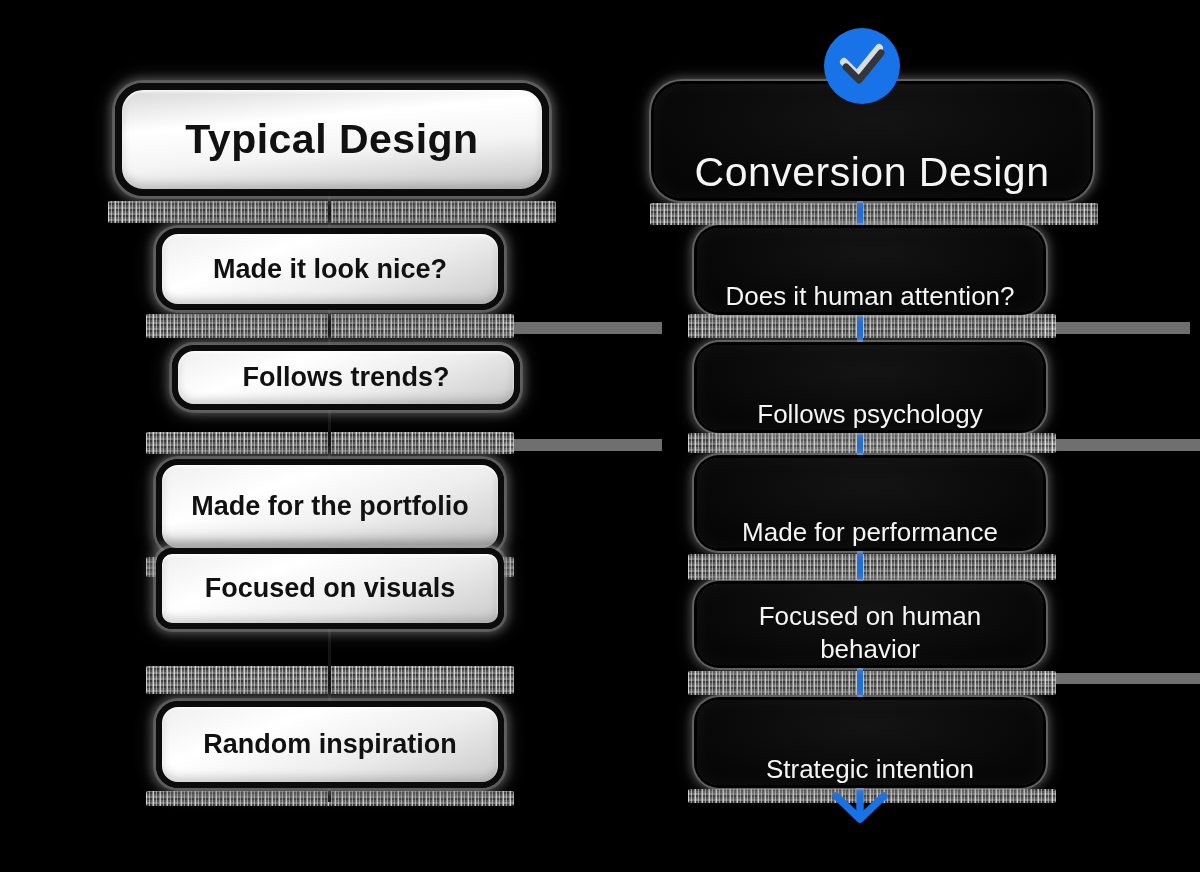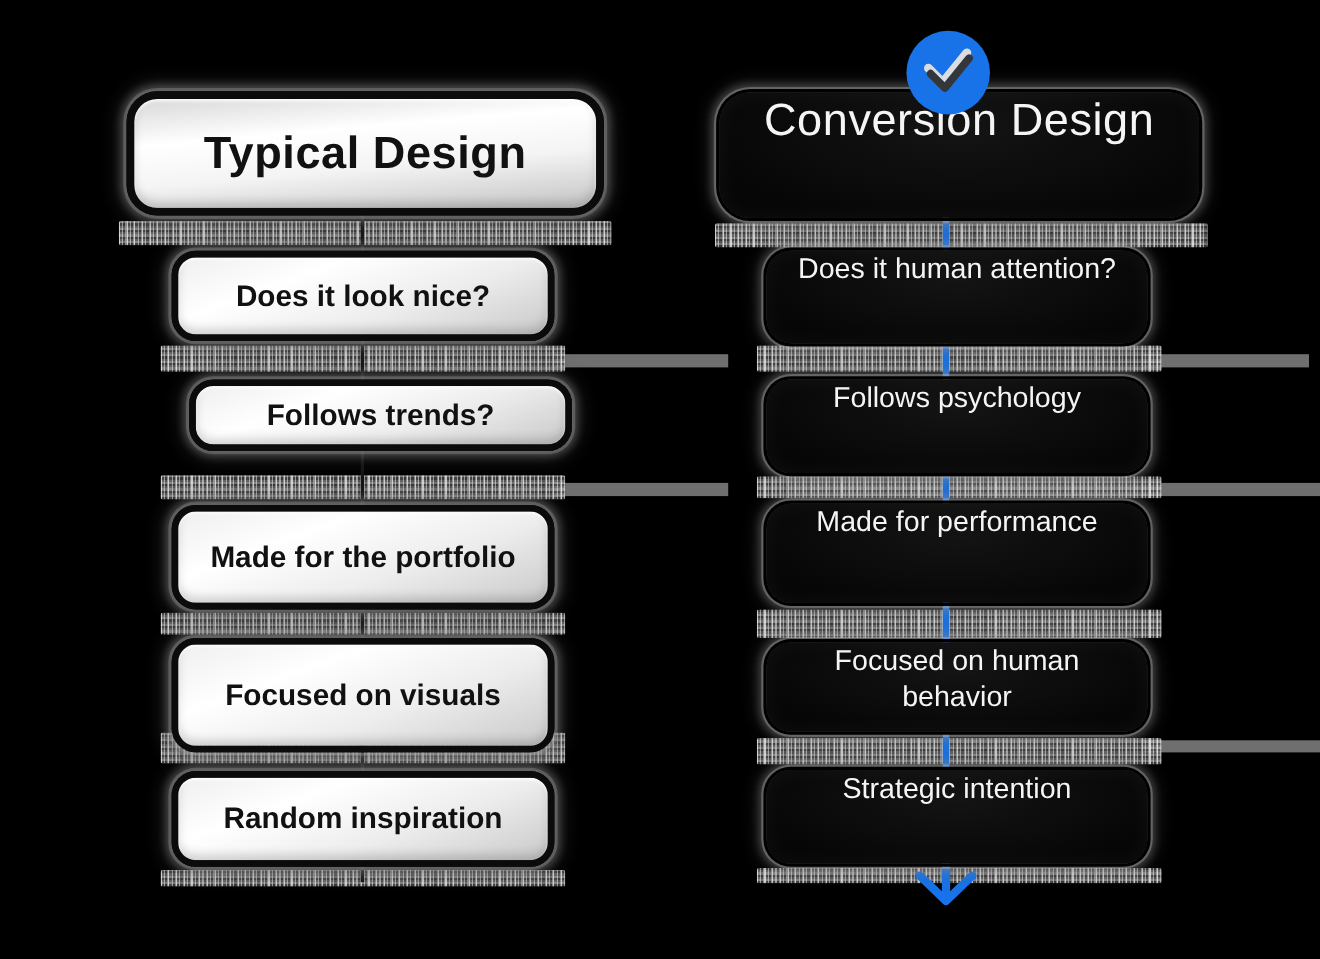--- a/index.html
+++ b/index.html
@@ -38,21 +38,21 @@
   .lbox.header{
     border-width:7px;border-radius:28px;font-size:41px;letter-spacing:.5px;
     background:linear-gradient(175deg,#d8d8d8 0%,#ffffff 32%,#f4f4f4 60%,#c2c2c2 100%);
   }
   
   .rbox{
     position:absolute;z-index:4;box-sizing:border-box;border-radius:22px;
     background:radial-gradient(95% 130% at 50% 30%,#141414 0%,#070707 55%,#000 100%);
     box-shadow:0 0 0 3px rgba(0,0,0,1),0 0 0 5px rgba(210,210,210,.28),0 0 9px 6px rgba(160,160,160,.40),0 0 16px 9px rgba(90,90,90,.28),
       inset 0 0 20px rgba(255,255,255,.05);
-    display:flex;align-items:flex-start;justify-content:center;text-align:center;
+    display:flex;align-items:flex-end;justify-content:center;text-align:center;
     color:#f5f5f5;font-weight:500;font-size:26px;line-height:1.25;padding:0 24px;
   }
   .rbox.header{border-radius:28px;font-size:41px;font-weight:500;letter-spacing:.5px;}
   .badge{position:absolute;z-index:5;}
   .arrow{position:absolute;z-index:3;}
 </style>
 </head>
 <body>
 
 <div class="canvas">
@@ -78,29 +78,29 @@
   <div class="noise" style="left:688px;top:789px;width:368px;height:14px;"></div>
 
   <div>
     <div class="line-black" style="left:328px;top:190px;width:3px;height:612px;"></div>
 
     <div class="lbox header" style="left:115px;top:83px;width:434px;height:113px;">
       <span>Typical Design</span>
     </div>
 
     <div class="lbox" style="left:156px;top:228px;width:348px;height:82px;">
-      <span>Does it look nice?</span>
+      <span>Made it look nice?</span>
     </div>
     <div class="lbox" style="left:172px;top:345px;width:348px;height:65px;">
       <span>Follows trends?</span>
     </div>
     <div class="lbox" style="left:156px;top:459px;width:348px;height:95px;">
       <span>Made for the portfolio</span>
     </div>
-    <div class="lbox" style="left:156px;top:580px;width:348px;height:104px;">
+    <div class="lbox" style="left:156px;top:548px;width:348px;height:81px;border-radius:16px;">
       <span>Focused on visuals</span>
     </div>
     <div class="lbox" style="left:156px;top:701px;width:348px;height:87px;">
       <span>Random inspiration</span>
     </div>
   </div>
 
   <div>
 
     <div class="line-blue" style="left:857px;top:194px;width:6px;height:38px;"></div>

